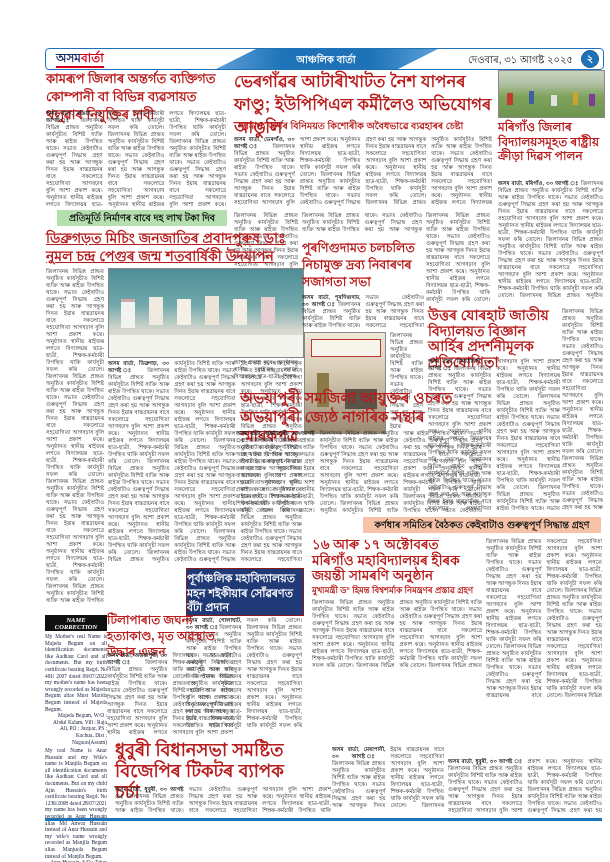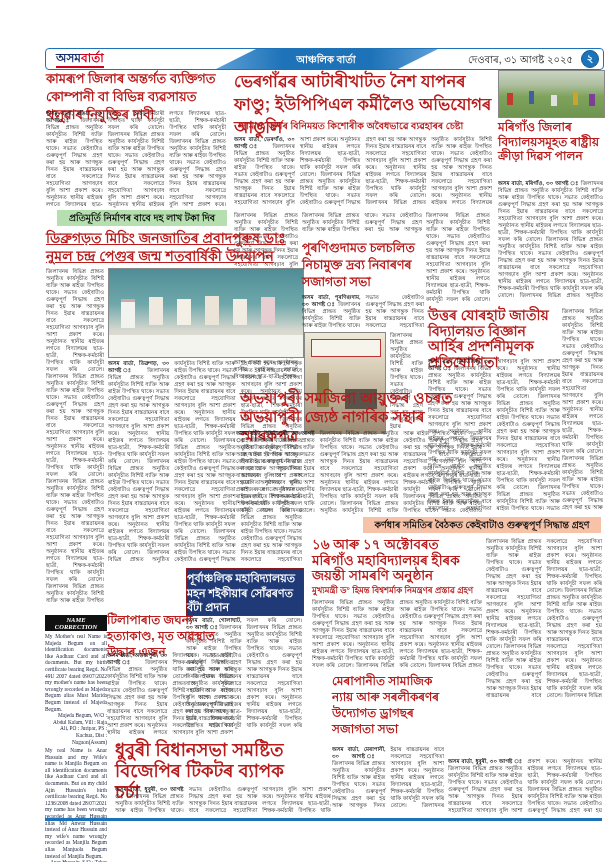--- a/index.html
+++ b/index.html
@@ -124,20 +124,19 @@
     <div id="nc-head">NAME CORRECTION</div>
     <div class="nc-text">My Mother's real Name is Majeda Begum on all identification documents like Aadhaar Card and all documents. But my birth certificate bearing Regd. No 49U 2007 dated 09/07/2022 my mother's name has been wrongly recorded as Majeda Begum alias Must Marida Begum instead of Majeda Begum.</div>
     <div class="nc-sign">Majeda Begum, W/O : Abdul Kalam, Vill : Raja Ali, PO : Juripar, PS : Kachua, Dist : Nagaon(Assam)</div>
     <div class="nc-text">My real Name is Anar Hussain and my Wife's name is Manjila Begum on all identification documents like Aadhaar Card and all documents. But on my child Ajin Hussain's birth certificate bearing Regd. No 1236/2008 dated 28/07/2021 my name has been wrongly recorded as Anar Hussain alias Md Anwar Hussain instead of Anar Hussain and my wife's name wrongly recorded as Manjila Begum alias Manjuola Begum instead of Manjila Begum.</div>
     <div class="nc-sign">Anar Hussain, S/O : Taher Ali, Vill : Ujanmari, PO : Simaluguri, PS : Kachua, Dist : Nagaon(Assam)</div>
   </div>
 
   <div class="headline" style="left:115px;top:740px;width:190px;font-size:18px;line-height:21px;">ধুবুৰী বিধানসভা সমষ্টিত বিজেপিৰ টিকটৰ ব্যাপক চৰ্চা</div>
   <div class="greek" style="left:115px;top:786px;width:216px;height:30px;column-count:3;"><span class="dateline">অসম বাৰ্তা, ধুবুৰী, ৩০ আগষ্ট ঃ </span>জিলাখনৰ বিভিন্ন প্ৰান্তত অনুষ্ঠিত কাৰ্যসূচীত বিশিষ্ট ব্যক্তি আৰু ৰাইজ উপস্থিত থাকে। সভাত কেইবাটাও গুৰুত্বপূৰ্ণ সিদ্ধান্ত গ্ৰহণ কৰা হয় আৰু আগন্তুক দিনত ইয়াৰ বাস্তৱায়নৰ বাবে সকলোৱে সহযোগিতা আগবঢ়াব বুলি আশা প্ৰকাশ কৰে। অনুষ্ঠানত স্থানীয় ৰাইজৰ লগতে বিদ্যালয়ৰ ছাত্ৰ-ছাত্ৰী, শিক্ষক-কৰ্মচাৰী উপস্থিত থাকি কাৰ্যসূচী সফল কৰি তোলে। জিলাখনৰ বিভিন্ন প্ৰান্তত অনুষ্ঠিত কাৰ্যসূচীত বিশিষ্ট ব্যক্তি আৰু ৰাইজ উপস্থিত থাকে। সভাত কেইবাটাও গুৰুত্বপূৰ্ণ সিদ্ধান্ত গ্ৰহণ কৰা হয় আৰু আগন্তুক দিনত ইয়াৰ বাস্তৱায়নৰ বাবে সকলোৱে সহযোগিতা আগবঢ়াব বুলি আশা প্ৰকাশ কৰে। অনুষ্ঠানত স্থানীয় ৰাইজৰ লগতে বিদ্যালয়ৰ ছাত্ৰ-ছাত্ৰী, শিক্ষক-কৰ্মচাৰী উপস্থিত থাকি কাৰ্যসূচী সফল কৰি তোলে। </div>
 
-  <div class="headline" style="left:332px;top:673px;width:112px;font-size:12px;line-height:16px;">মেৰাপানীত সামাজিক ন্যায় আৰু সৰলীকৰণৰ উদ্যোগত ড্ৰাগছৰ সজাগতা সভা</div>
   <div class="greek" style="left:332px;top:746px;width:112px;height:68px;column-count:2;"><span class="dateline">অসম বাৰ্তা, মেৰাপানী, ৩০ আগষ্ট ঃ </span>জিলাখনৰ বিভিন্ন প্ৰান্তত অনুষ্ঠিত কাৰ্যসূচীত বিশিষ্ট ব্যক্তি আৰু ৰাইজ উপস্থিত থাকে। সভাত কেইবাটাও গুৰুত্বপূৰ্ণ সিদ্ধান্ত গ্ৰহণ কৰা হয় আৰু আগন্তুক দিনত ইয়াৰ বাস্তৱায়নৰ বাবে সকলোৱে সহযোগিতা আগবঢ়াব বুলি আশা প্ৰকাশ কৰে। অনুষ্ঠানত স্থানীয় ৰাইজৰ লগতে বিদ্যালয়ৰ ছাত্ৰ-ছাত্ৰী, শিক্ষক-কৰ্মচাৰী উপস্থিত থাকি কাৰ্যসূচী সফল কৰি তোলে। জিলাখনৰ বিভিন্ন প্ৰান্তত অনুষ্ঠিত কাৰ্যসূচীত বিশিষ্ট ব্যক্তি আৰু ৰাইজ উপস্থিত থাকে। সভাত কেইবাটাও গুৰুত্বপূৰ্ণ সিদ্ধান্ত গ্ৰহণ কৰা হয় আৰু আগন্তুক দিনত ইয়াৰ বাস্তৱায়নৰ বাবে সকলোৱে সহযোগিতা আগবঢ়াব বুলি আশা প্ৰকাশ কৰে। অনুষ্ঠানত স্থানীয় ৰাইজৰ লগতে বিদ্যালয়ৰ ছাত্ৰ-ছাত্ৰী, শিক্ষক-কৰ্মচাৰী উপস্থিত থাকি কাৰ্যসূচী সফল কৰি তোলে। জিলাখনৰ বিভিন্ন প্ৰান্তত অনুষ্ঠিত কাৰ্যসূচীত বিশিষ্ট ব্যক্তি আৰু ৰাইজ উপস্থিত থাকে। সভাত কেইবাটাও গুৰুত্বপূৰ্ণ সিদ্ধান্ত গ্ৰহণ কৰা হয় আৰু আগন্তুক দিনত ইয়াৰ বাস্তৱায়নৰ বাবে সকলোৱে সহযোগিতা আগবঢ়াব বুলি আশা প্ৰকাশ কৰে। অনুষ্ঠানত স্থানীয় ৰাইজৰ লগতে বিদ্যালয়ৰ ছাত্ৰ-ছাত্ৰী, শিক্ষক-কৰ্মচাৰী উপস্থিত থাকি কাৰ্যসূচী সফল কৰি তোলে। </div>
 
   <div class="greek" style="left:448px;top:758px;width:154px;height:56px;column-count:2;"><span class="dateline">অসম বাৰ্তা, ধুবুৰী, ৩০ আগষ্ট ঃ </span>জিলাখনৰ বিভিন্ন প্ৰান্তত অনুষ্ঠিত কাৰ্যসূচীত বিশিষ্ট ব্যক্তি আৰু ৰাইজ উপস্থিত থাকে। সভাত কেইবাটাও গুৰুত্বপূৰ্ণ সিদ্ধান্ত গ্ৰহণ কৰা হয় আৰু আগন্তুক দিনত ইয়াৰ বাস্তৱায়নৰ বাবে সকলোৱে সহযোগিতা আগবঢ়াব বুলি আশা প্ৰকাশ কৰে। অনুষ্ঠানত স্থানীয় ৰাইজৰ লগতে বিদ্যালয়ৰ ছাত্ৰ-ছাত্ৰী, শিক্ষক-কৰ্মচাৰী উপস্থিত থাকি কাৰ্যসূচী সফল কৰি তোলে। জিলাখনৰ বিভিন্ন প্ৰান্তত অনুষ্ঠিত কাৰ্যসূচীত বিশিষ্ট ব্যক্তি আৰু ৰাইজ উপস্থিত থাকে। সভাত কেইবাটাও গুৰুত্বপূৰ্ণ সিদ্ধান্ত গ্ৰহণ কৰা হয় আৰু আগন্তুক দিনত ইয়াৰ বাস্তৱায়নৰ বাবে সকলোৱে সহযোগিতা আগবঢ়াব বুলি আশা প্ৰকাশ কৰে। অনুষ্ঠানত স্থানীয় ৰাইজৰ লগতে বিদ্যালয়ৰ ছাত্ৰ-ছাত্ৰী, শিক্ষক-কৰ্মচাৰী উপস্থিত থাকি কাৰ্যসূচী সফল কৰি তোলে। জিলাখনৰ বিভিন্ন প্ৰান্তত অনুষ্ঠিত কাৰ্যসূচীত বিশিষ্ট ব্যক্তি আৰু ৰাইজ উপস্থিত থাকে। সভাত কেইবাটাও গুৰুত্বপূৰ্ণ সিদ্ধান্ত গ্ৰহণ কৰা হয় আৰু আগন্তুক দিনত ইয়াৰ বাস্তৱায়নৰ বাবে সকলোৱে সহযোগিতা আগবঢ়াব বুলি আশা প্ৰকাশ কৰে। অনুষ্ঠানত স্থানীয় ৰাইজৰ লগতে বিদ্যালয়ৰ ছাত্ৰ-ছাত্ৰী, শিক্ষক-কৰ্মচাৰী উপস্থিত থাকি কাৰ্যসূচী সফল কৰি তোলে। </div>
 
   <div id="bottom-rule"></div>
 
 </div>
 
 </body></html>

